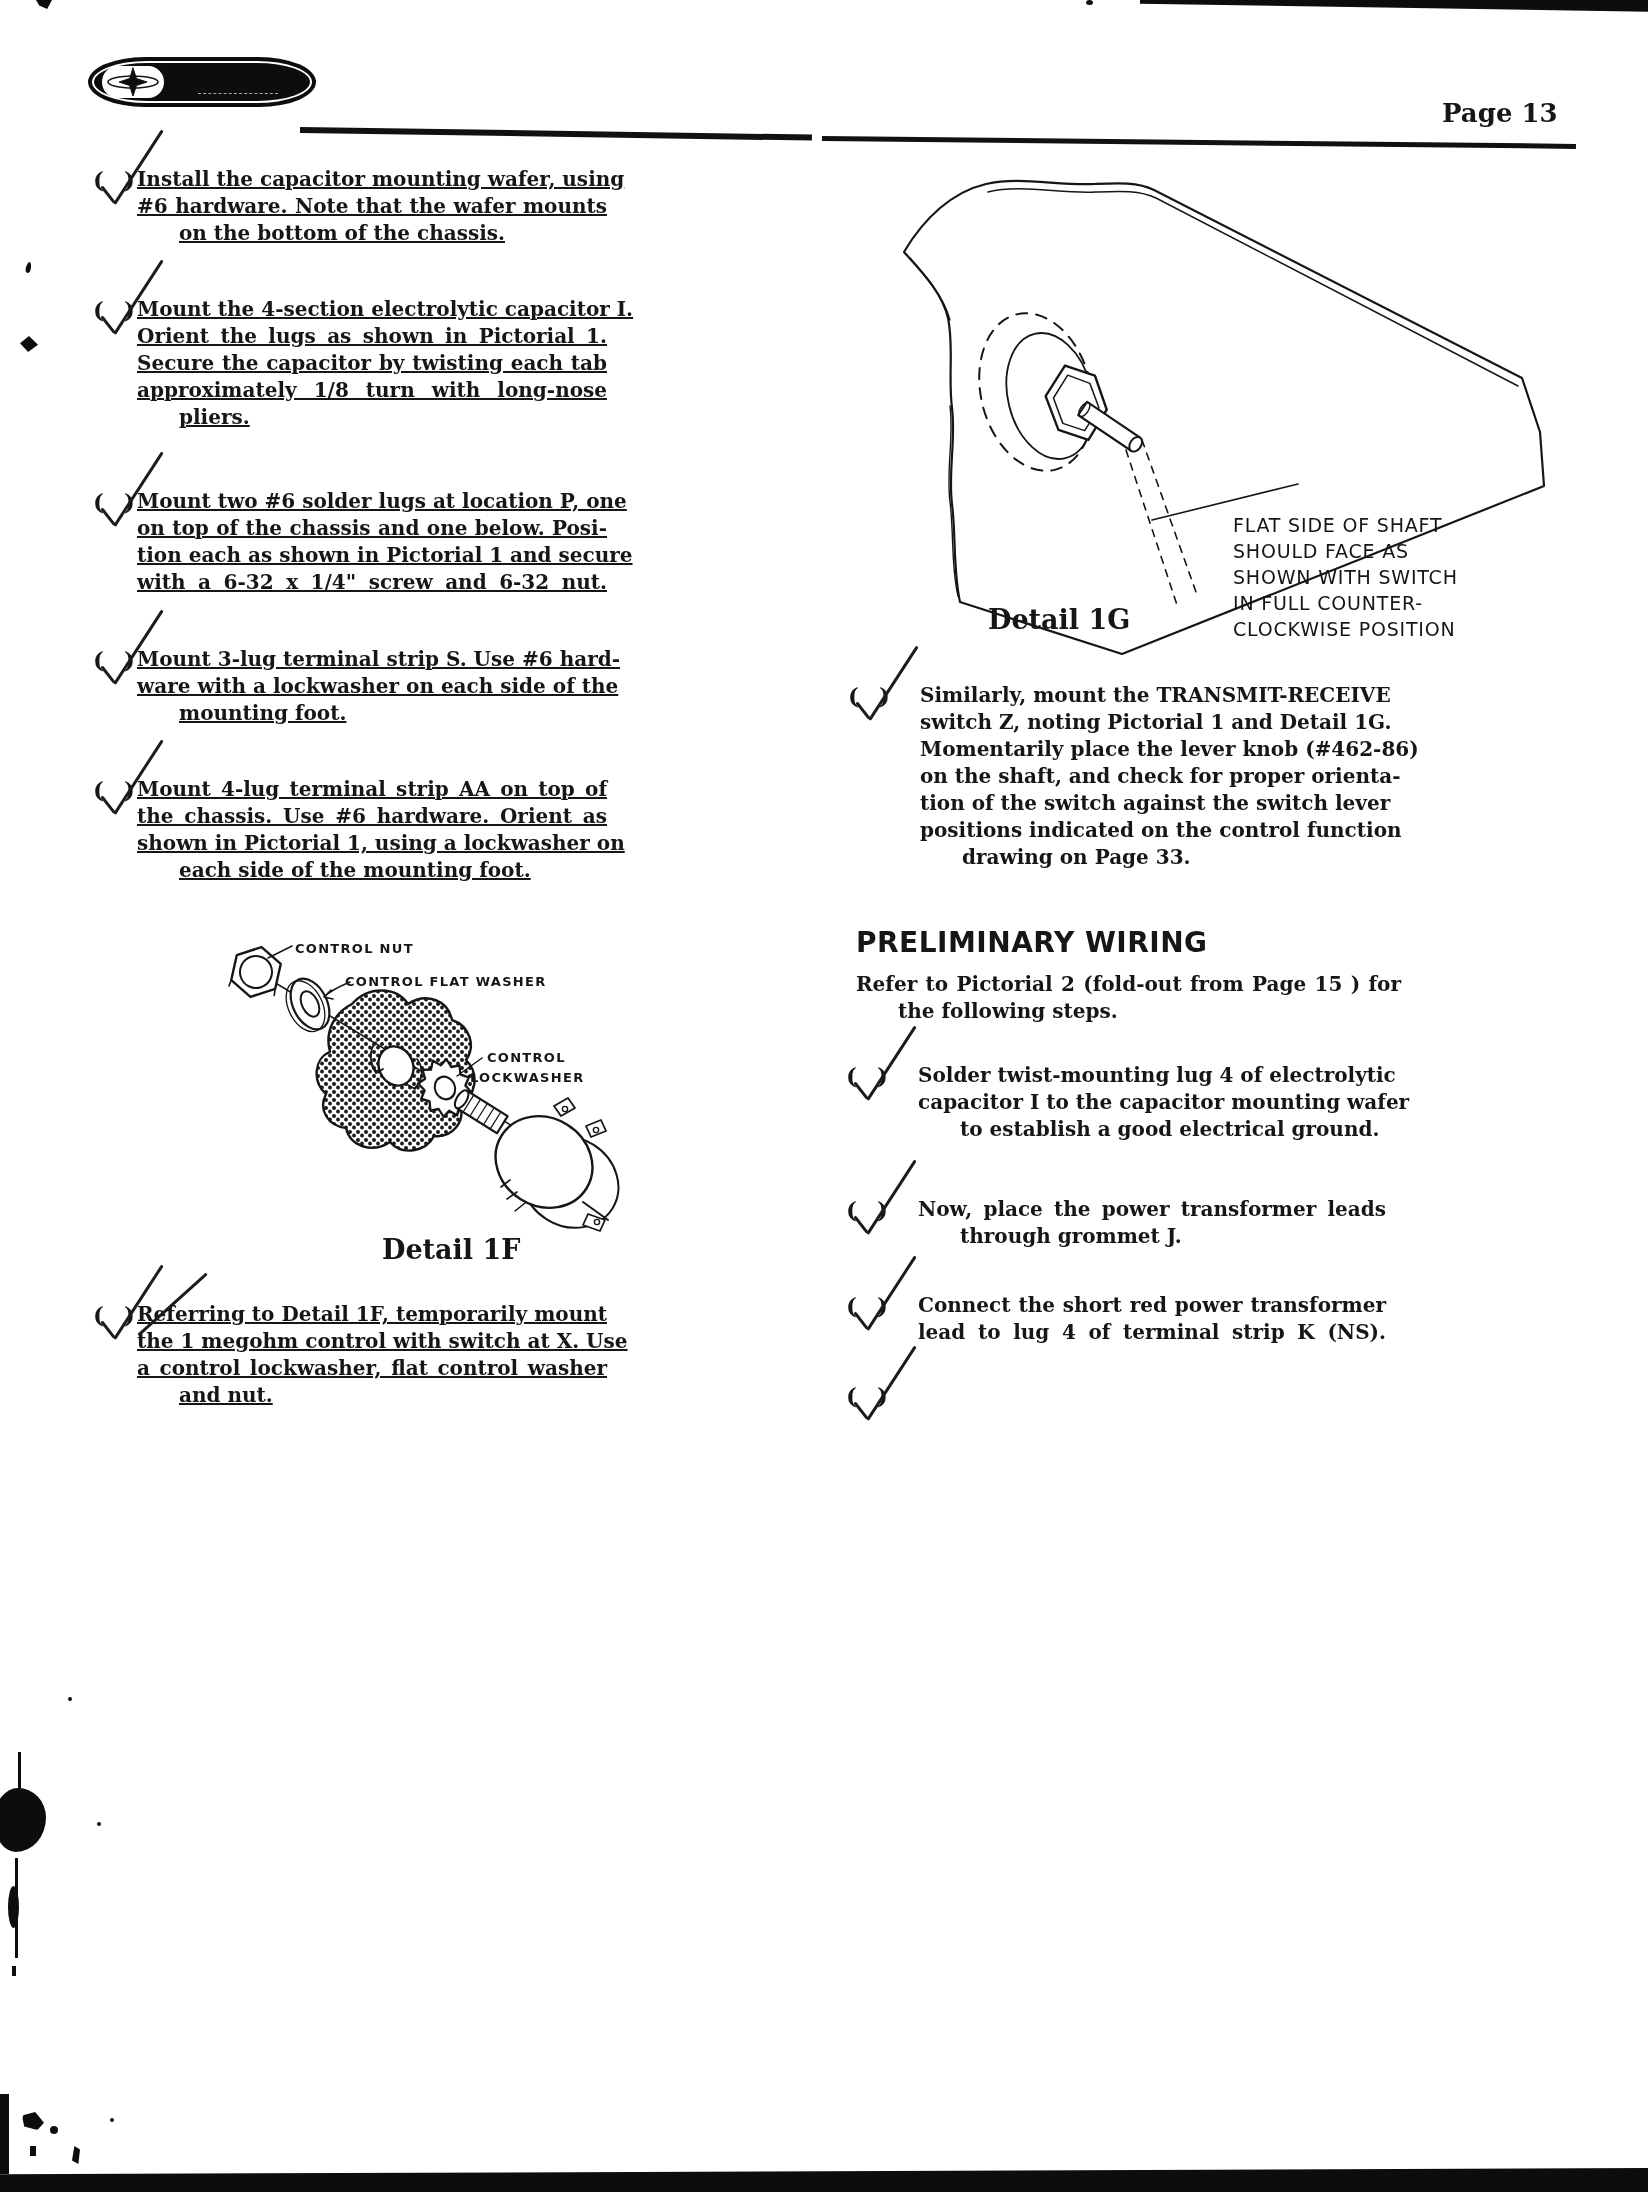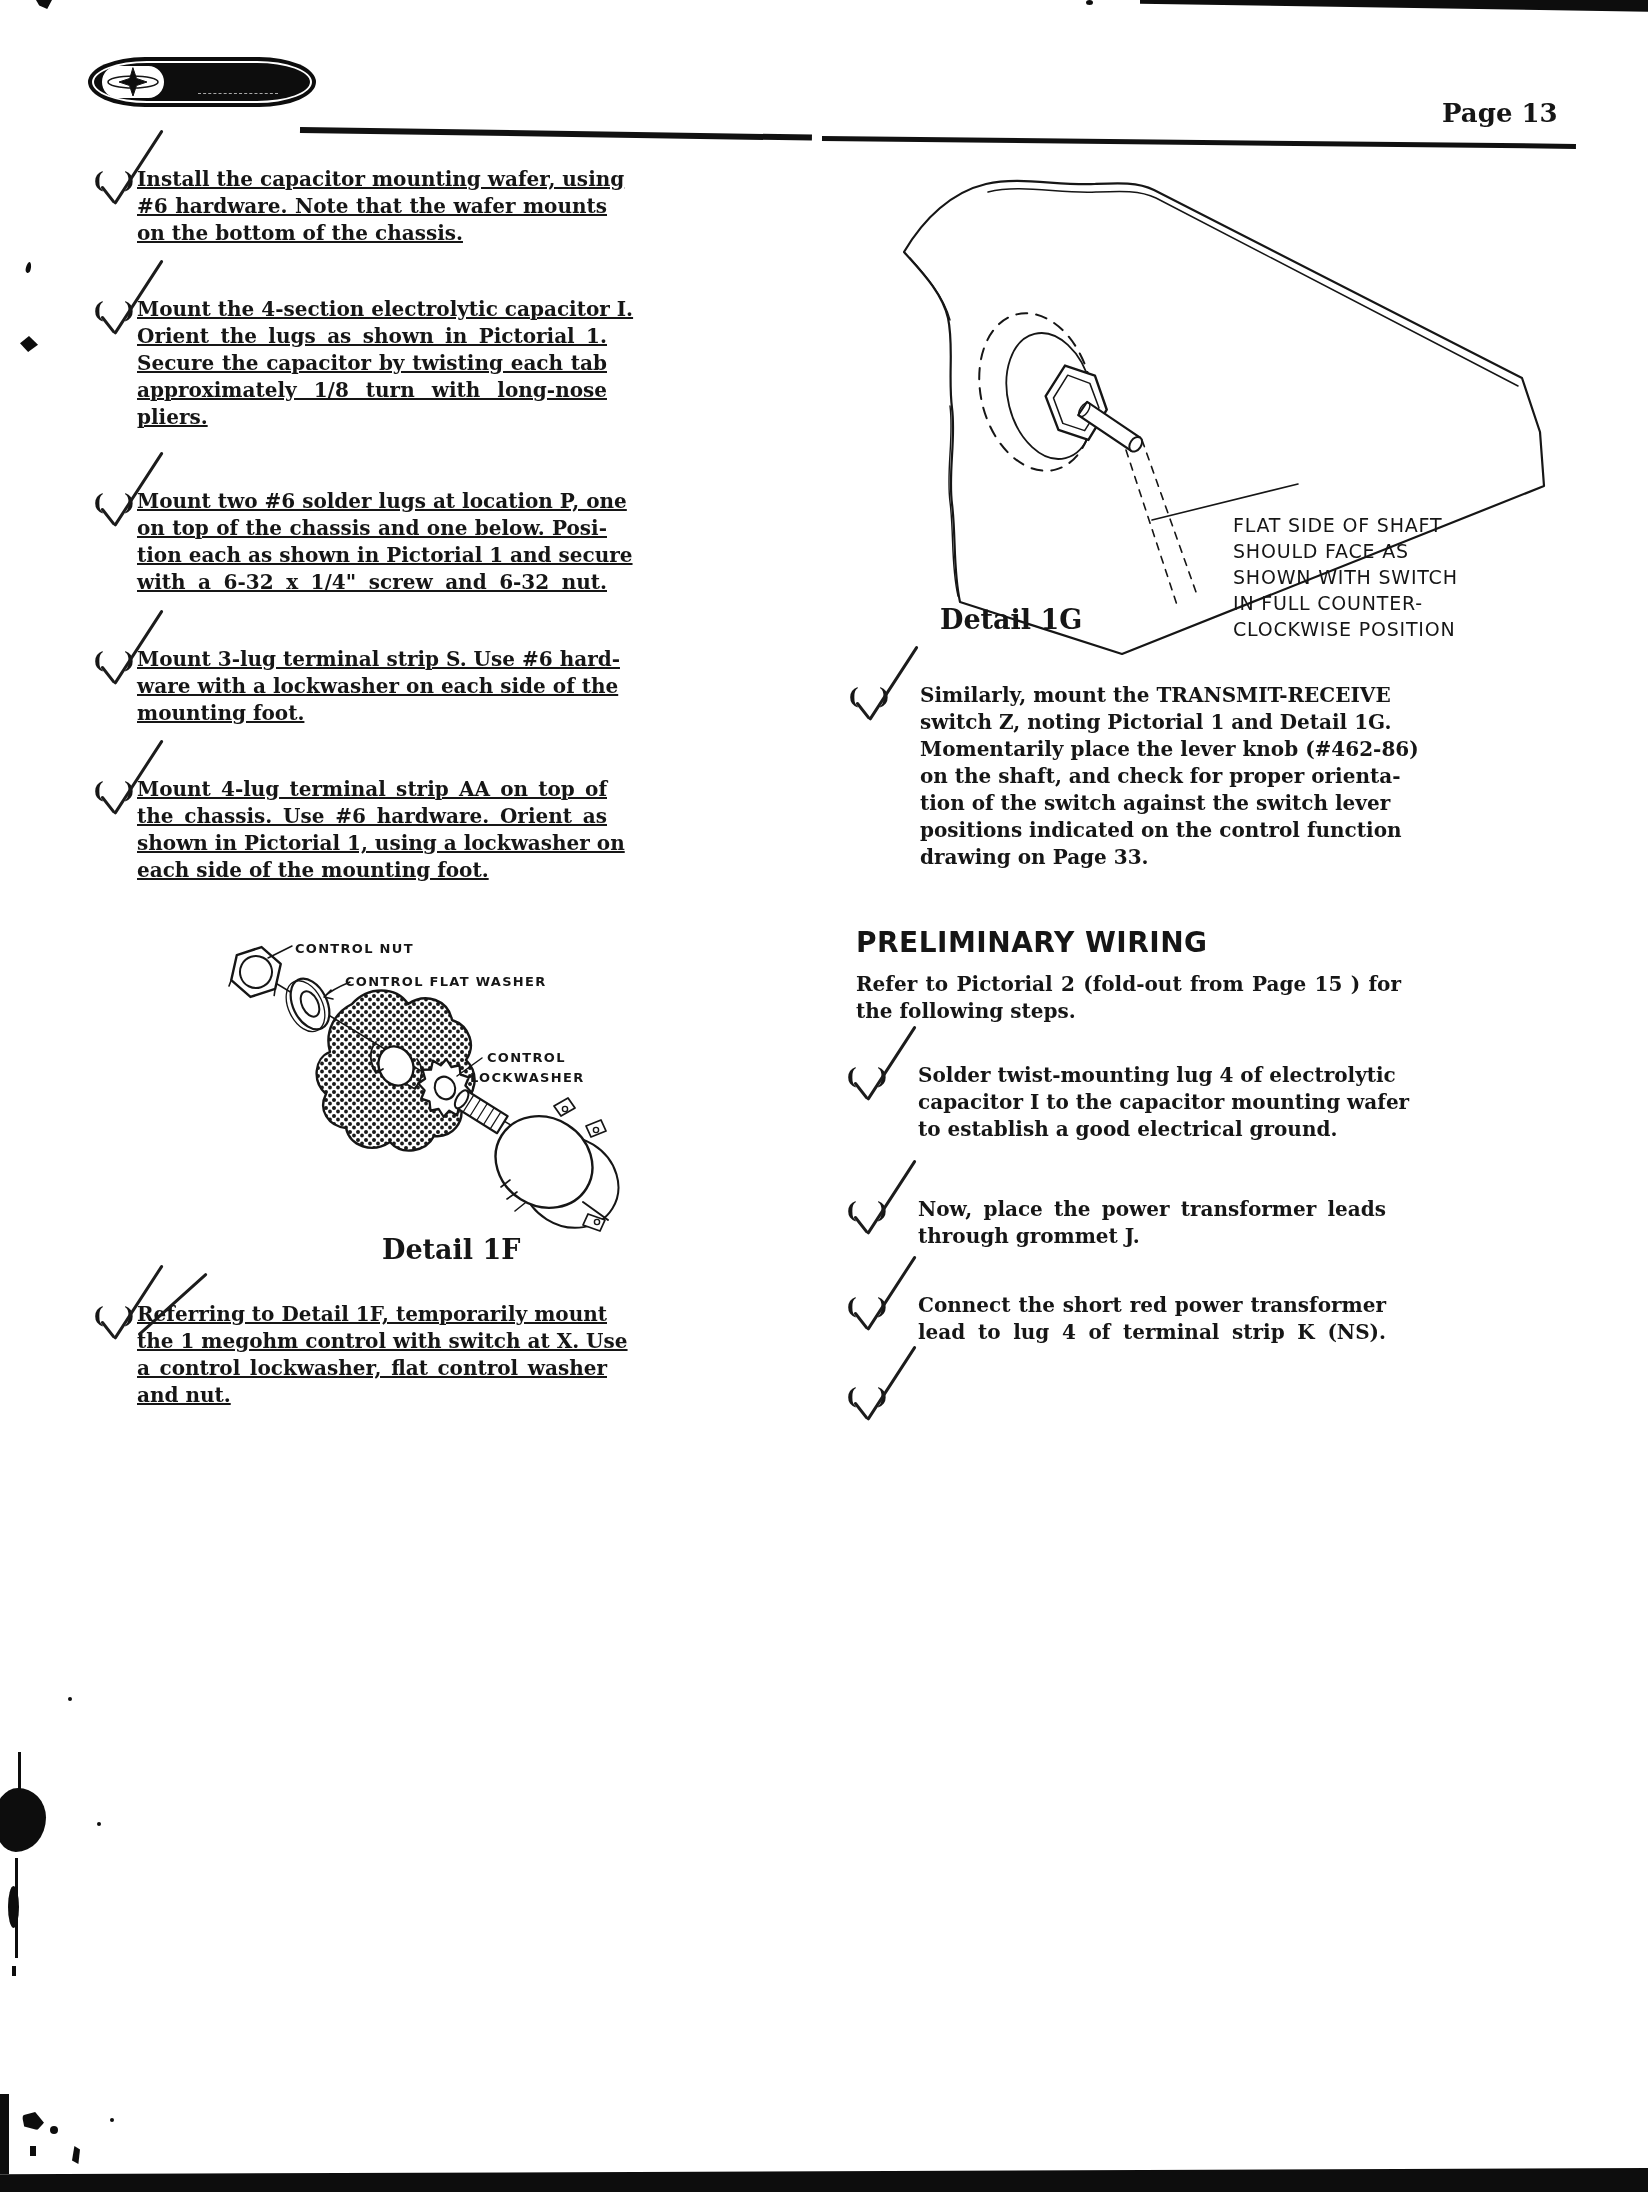--- a/index.html
+++ b/index.html
@@ -40,21 +40,21 @@
     background:#1c1c1c;transform:rotate(33deg);transform-origin:50% 100%;border-radius:2px;
   }
   .tick::after{
     content:"";position:absolute;left:20px;top:16px;width:2.6px;height:21px;
     background:#1c1c1c;transform:rotate(-38deg);transform-origin:50% 100%;border-radius:2px;
   }
   .step-text{font-size:20px;font-weight:bold;line-height:27px;}
   .lcol .step-text{margin-left:44px;width:470px;text-decoration:underline;}
   .rcol .step-text{margin-left:72px;width:468px;}
   .jline{text-align:justify;text-align-last:justify;height:27px;white-space:nowrap;}
-  .jline.end{text-align-last:left;}
+  .jline.end{text-align-last:left;margin-left:42px;}
   
   .section-heading{
     position:absolute;left:856px;top:926px;font-family:"DejaVu Sans",sans-serif;
     font-weight:bold;font-size:28px;letter-spacing:.5px;
   }
   .intro{position:absolute;left:856px;top:971px;width:545px;font-size:20px;font-weight:bold;line-height:27px;}
   
   svg{position:absolute;}
   svg *{stroke:#161616;stroke-linecap:round;stroke-linejoin:round;}
   .fig-label{
@@ -231,21 +231,21 @@
   <path d="M 236,310 L 288,468 M 252,300 L 306,452" stroke-dasharray="7 7" stroke-width="1.6"></path>
   <line x1="262" y1="380" x2="408" y2="344" stroke-width="1.6"></line>
 </svg>
 <div class="fig-annotation">
   <div>FLAT SIDE OF SHAFT</div>
   <div>SHOULD FACE AS</div>
   <div>SHOWN WITH SWITCH</div>
   <div>IN FULL COUNTER-</div>
   <div>CLOCKWISE POSITION</div>
 </div>
-<span class="fig-caption" style="left:940px;top:604px;text-align:center;">Detail 1G</span>
+<span class="fig-caption" style="left:988px;top:604px;text-align:center;">Detail 1G</span>
 
 <div class="step rcol" style="left:848px;top:682px;">
   <span class="checkbox"><span class="po">(</span><i class="tick"></i><span class="pc">)</span></span>
   <div class="step-text">
     <div class="jline">Similarly, mount the TRANSMIT-RECEIVE</div>
     <div class="jline">switch Z, noting Pictorial 1 and Detail 1G.</div>
     <div class="jline">Momentarily place the lever knob (#462-86)</div>
     <div class="jline">on the shaft, and check for proper orienta-</div>
     <div class="jline">tion of the switch against the switch lever</div>
     <div class="jline">positions indicated on the control function</div>

